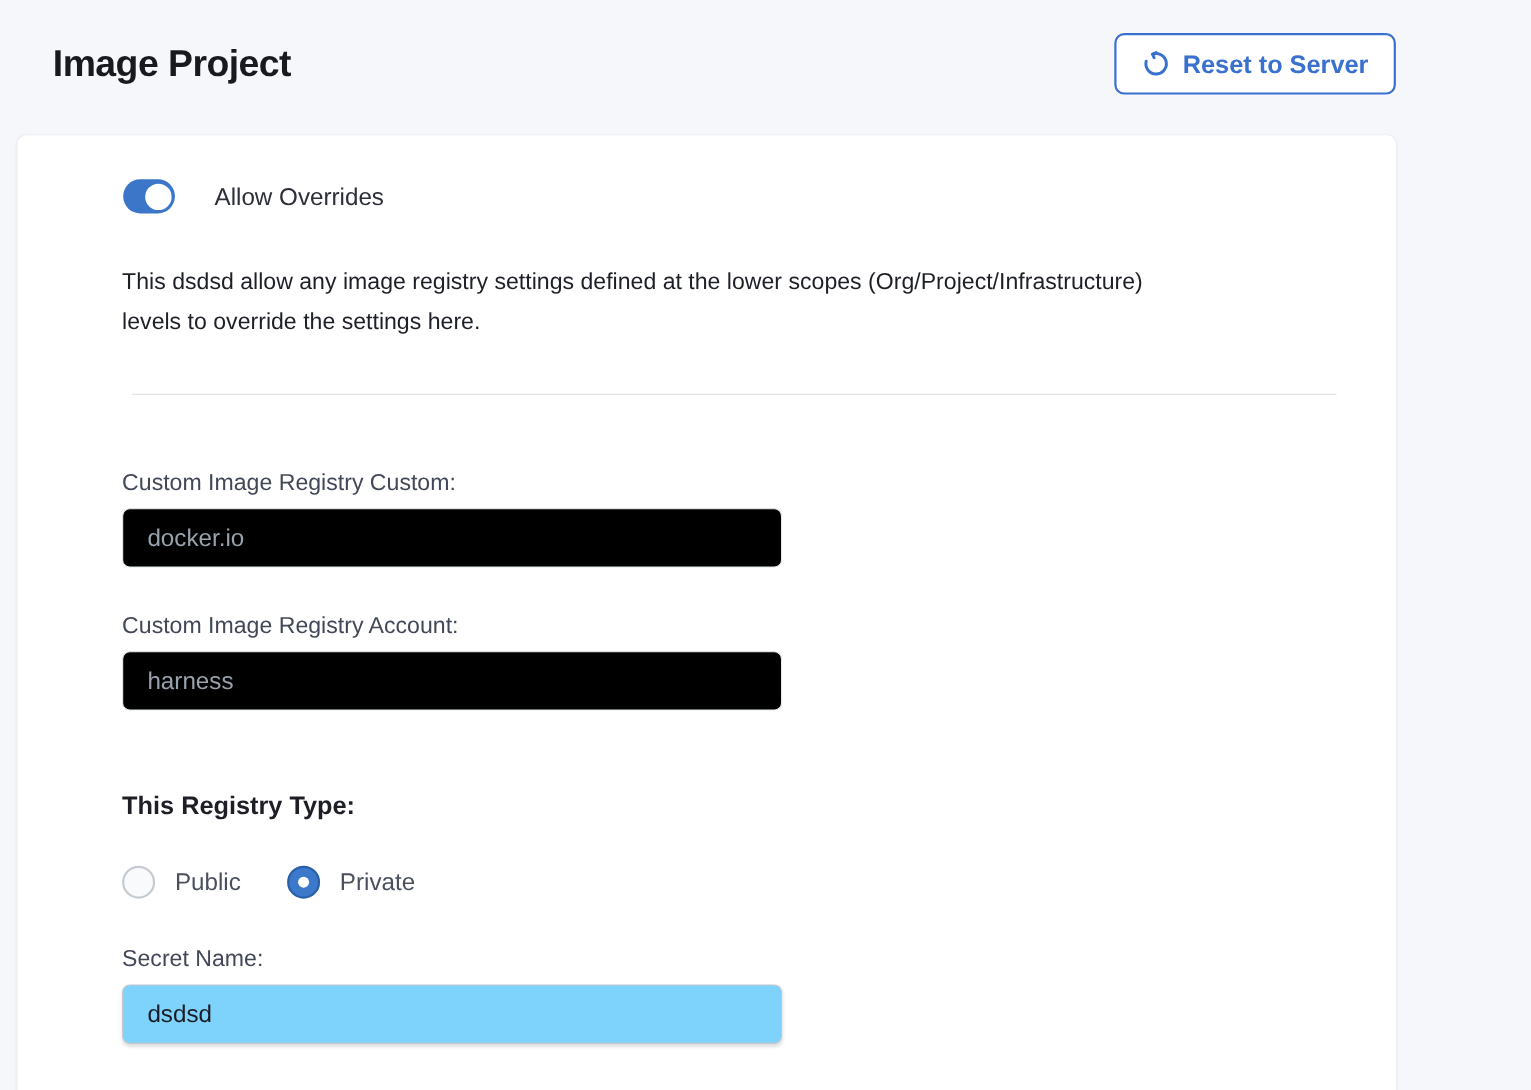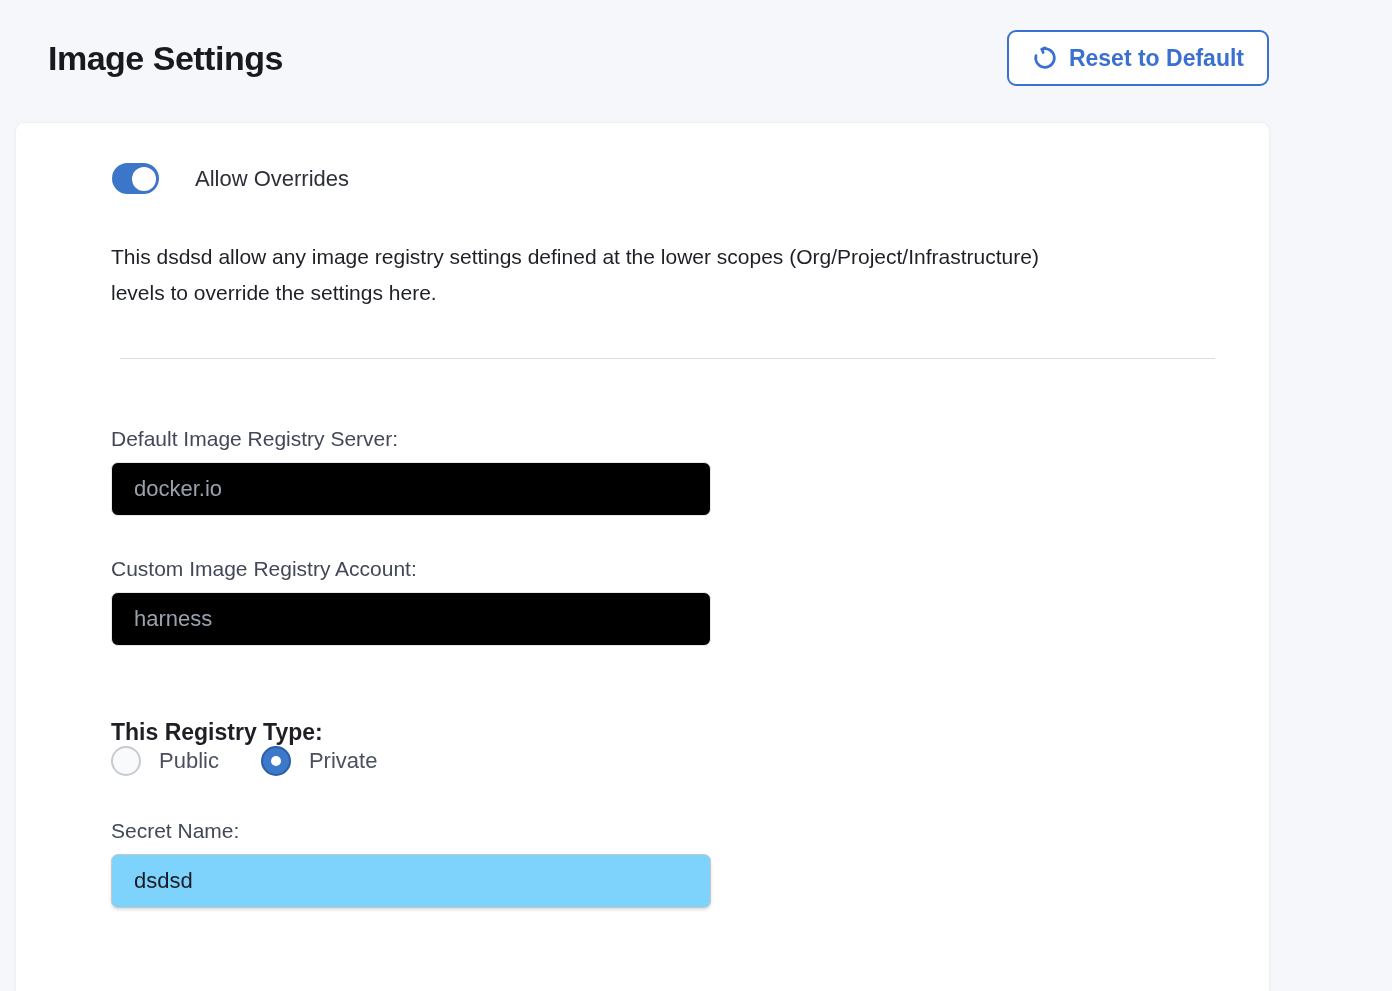--- a/index.html
+++ b/index.html
@@ -124,21 +124,21 @@
   }
 
   .type-label {
     margin-top: 73px;
     font-size: 23px;
     font-weight: 700;
     color: #1e1f26;
   }
 
   
-  .radio-row { display: flex; align-items: center; }
+  .radio-row { margin-top: 41px; display: flex; align-items: center; }
   .radio-option { display: inline-flex; align-items: center; gap: 18px; cursor: pointer; }
   .radio-option + .radio-option { margin-left: 42px; }
   .radio-circle {
     width: 30px; height: 30px;
     border-radius: 50%;
     flex: 0 0 auto;
   }
   .radio-circle.unselected {
     background: #f9fafc;
     border: 2px solid #c6cad1;
@@ -153,49 +153,49 @@
     width: 10px; height: 10px;
     border-radius: 50%;
     background: #ffffff;
   }
   .radio-label { font-size: 22px; color: #4b505f; }
 </style>
 </head>
 <body>
 
 <div class="header">
-  <h1 class="page-title">Image Settings</h1>
+  <h1 class="page-title">Image Project</h1>
   <button class="reset-btn">
     <span>
       <svg width="26" height="26" viewBox="0 0 24 24" fill="none" stroke="currentColor" stroke-width="2.5" stroke-linecap="round" stroke-linejoin="round">
         <path d="M3.7 9.8 A8.6 8.6 0 1 0 9.1 3.9"></path>
         <path d="M12.1 2.6 L9.1 3.9 L10.3 6.9"></path>
       </svg>
     </span>
-    <span>Reset to Default</span>
+    <span>Reset to Server</span>
   </button>
 </div>
 
 <div class="card">
 
   <div class="toggle-row">
     <div class="toggle">
       <div class="knob"></div>
     </div>
     <div class="toggle-label">Allow Overrides</div>
   </div>
 
   <div class="description">
     <span>This dsdsd allow any image registry settings defined at the lower scopes (Org/Project/Infrastructure)</span>
     <span>levels to override the settings here.</span>
   </div>
 
   <div class="divider"></div>
 
-  <div class="field-label lbl-server">Default Image Registry Server:</div>
+  <div class="field-label lbl-server">Custom Image Registry Custom:</div>
   <input class="text-input" type="text" disabled="" value="docker.io" style="">
 
   <div class="field-label lbl-account">Custom Image Registry Account:</div>
   <input class="text-input" type="text" disabled="" value="harness" style="">
 
   <div class="type-label">This Registry Type:</div>
 
   <div class="radio-row">
     <div class="radio-option">
       <span class="radio-circle unselected"></span>

